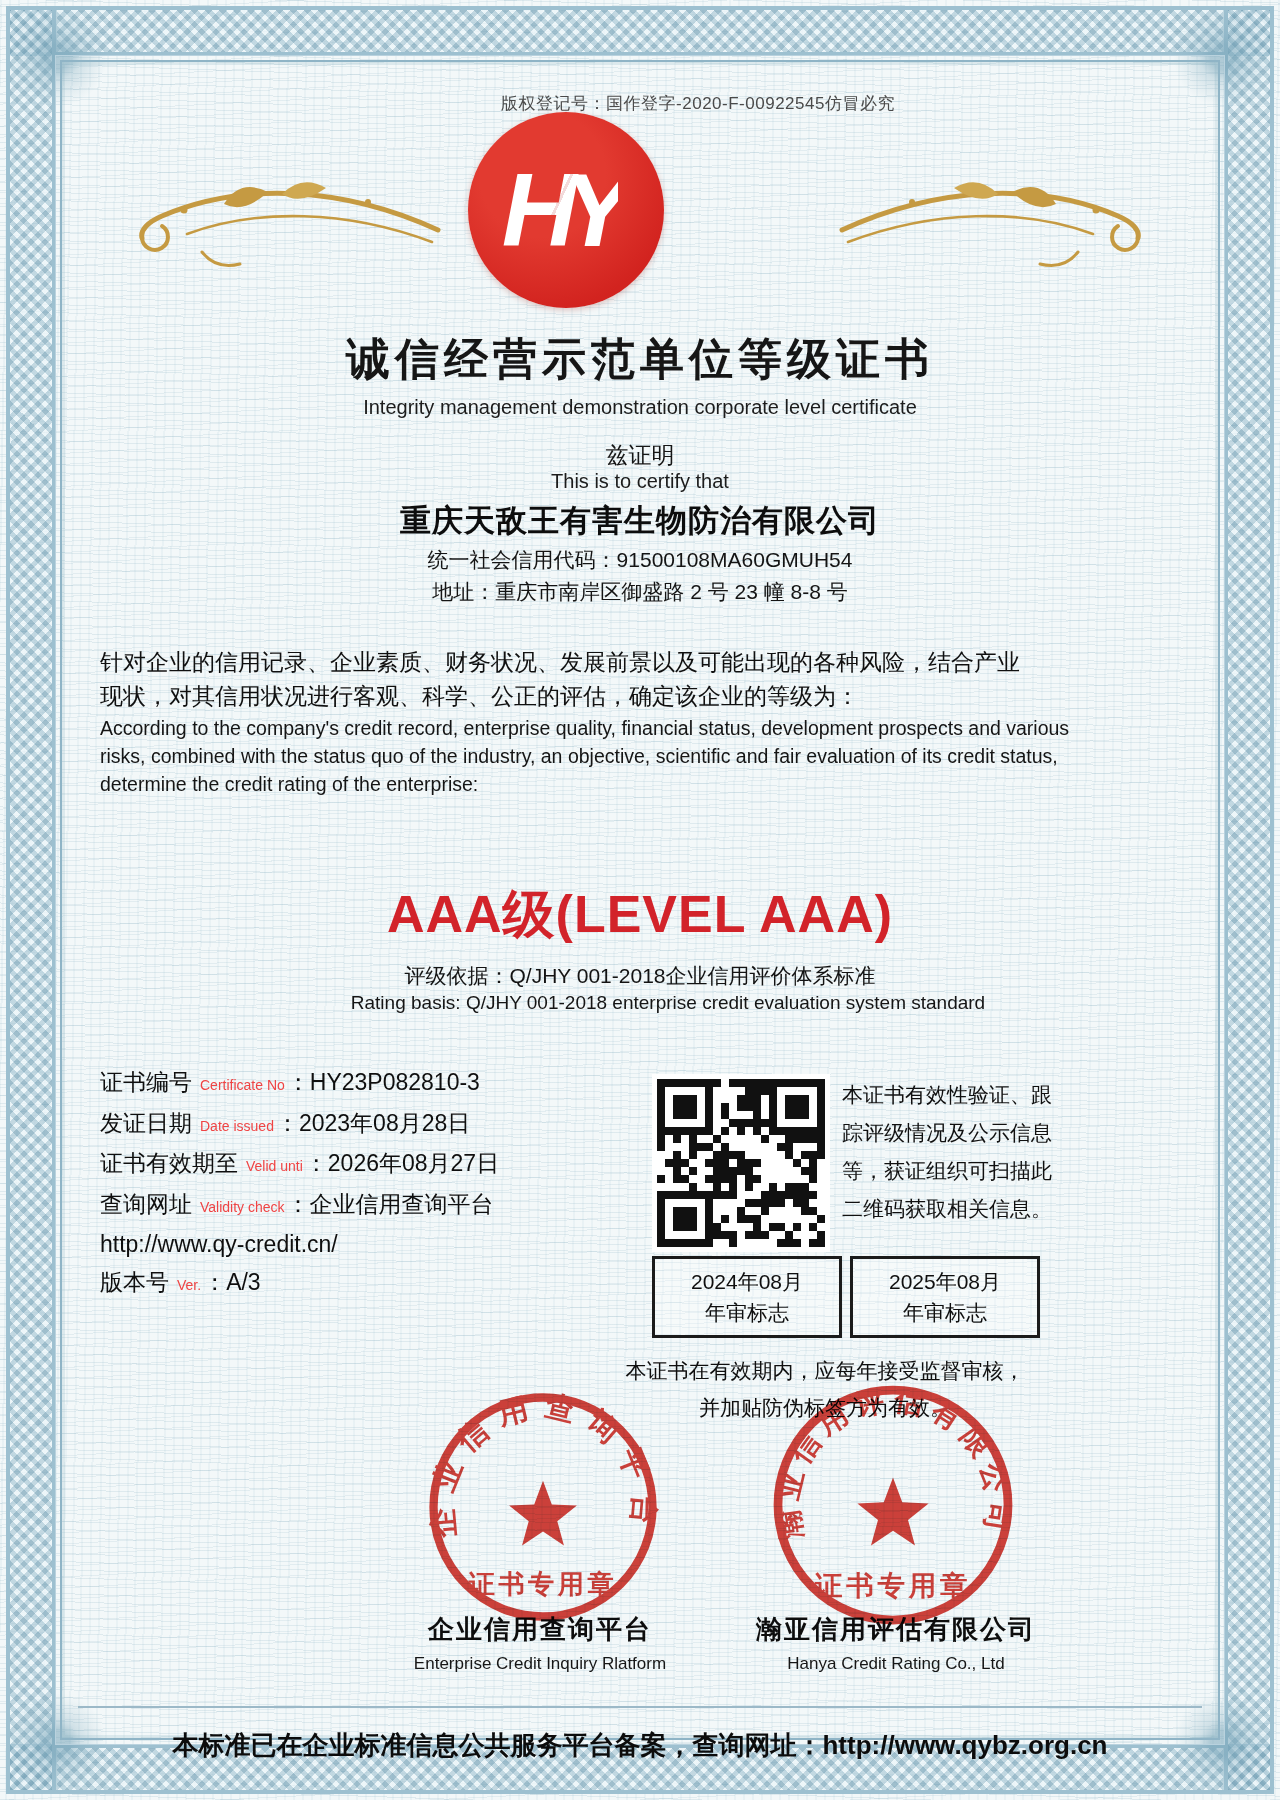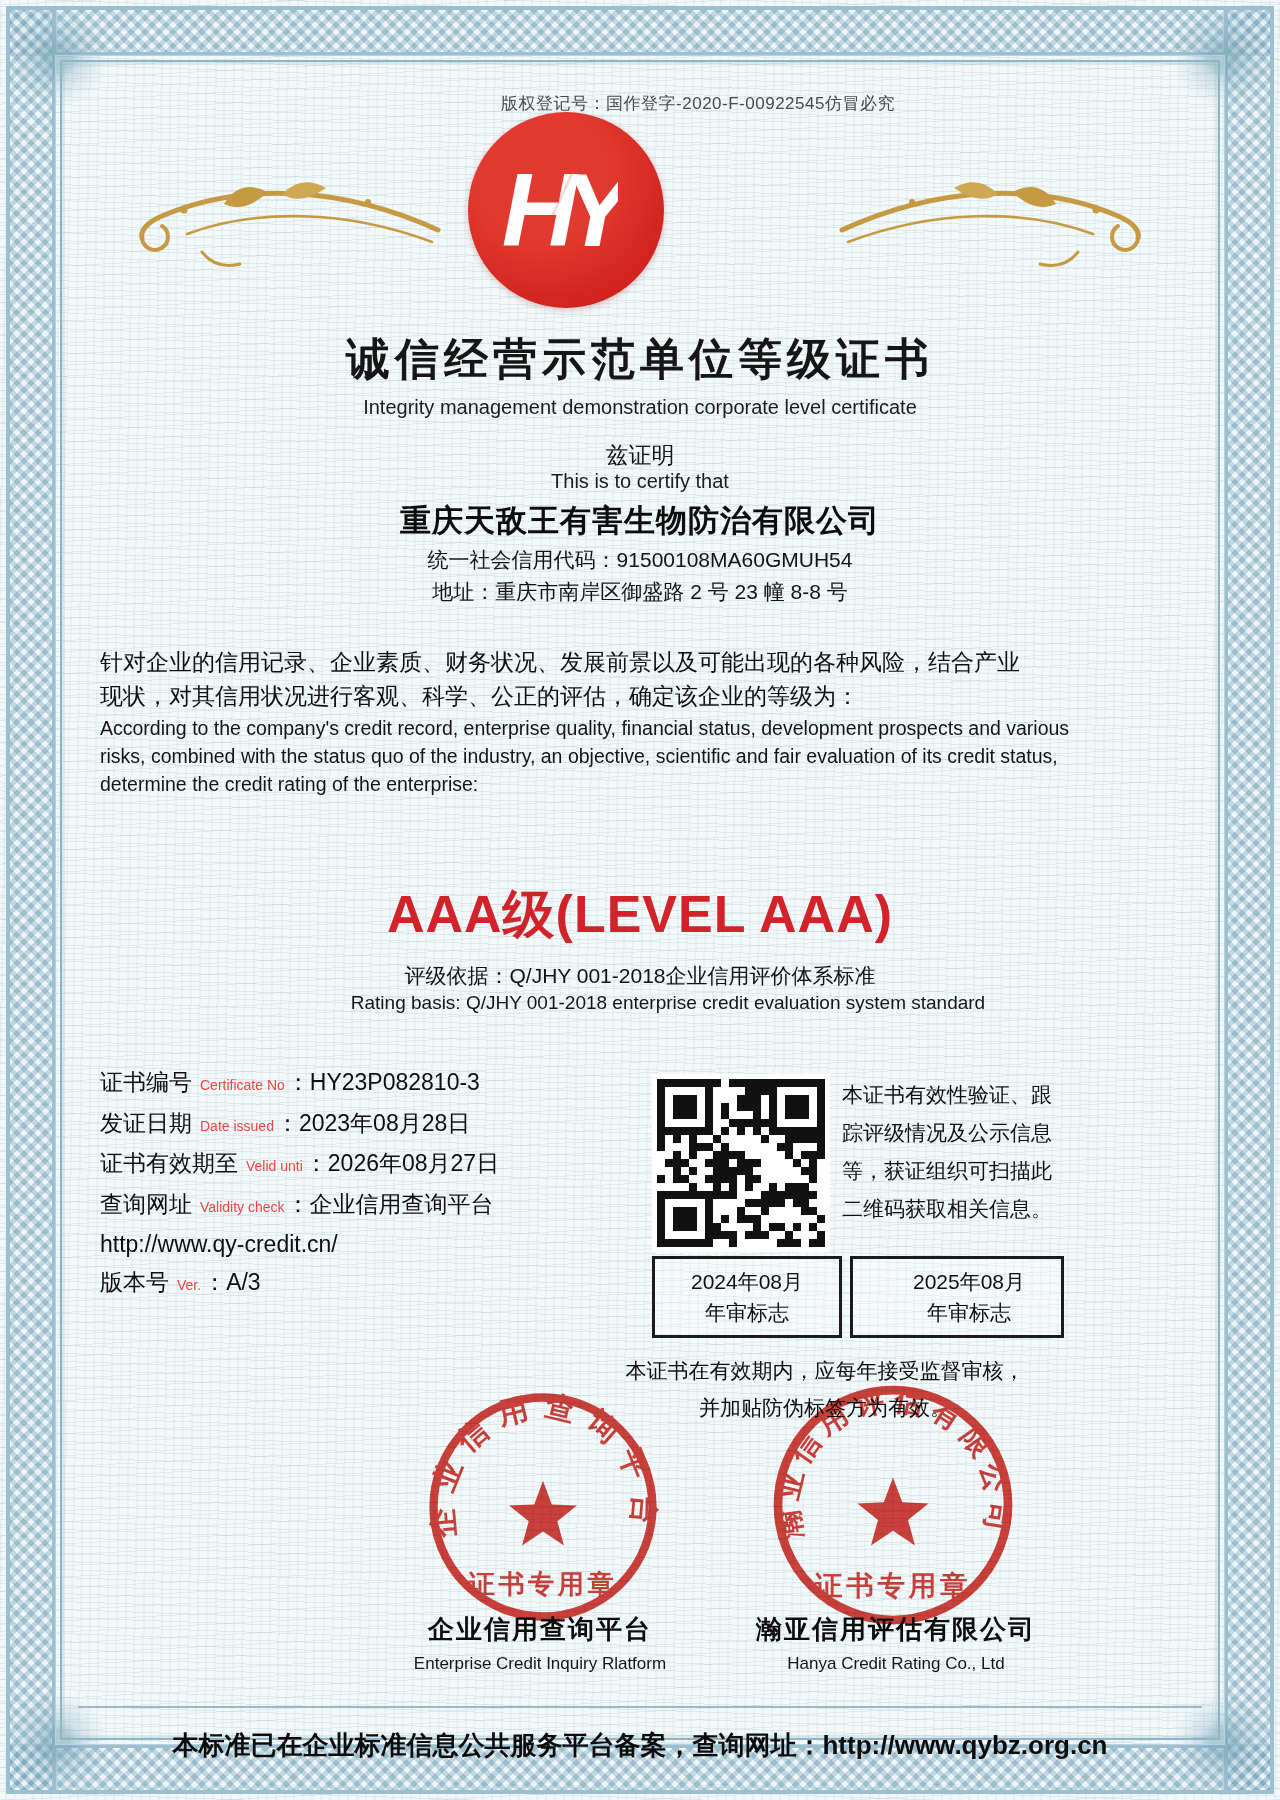--- a/index.html
+++ b/index.html
@@ -66,21 +66,21 @@
   .details{top:1064px;left:100px;width:560px;}
   .detail-row{font-size:23px;line-height:37.5px;color:#0f0f0f;white-space:nowrap;}
   .den{font-size:14px;color:#ef4444;margin:0 2px 0 8px;}
   
   .qr-wrap{left:652px;top:1074px;width:168px;height:168px;background:#fff;padding:5px;}
   .qr-grid{display:grid;grid-template-columns:repeat(21,1fr);width:168px;height:168px;}
   .qm{background:#111;} .qw{background:#fff;}
   .qr-note{left:842px;top:1068px;width:210px;font-size:21px;line-height:38px;color:#101010;text-align:justify;margin-top:8px;}
   .annual-box{top:1256px;width:184px;height:76px;border:3px solid #1b1b1b;background:rgba(255,255,255,.25);
     display:flex;flex-direction:column;align-items:center;justify-content:center;font-size:21px;line-height:31px;color:#0f0f0f;}
-  .ab-1{left:652px;} .ab-2{left:850px;padding-left:24px;}
+  .ab-1{left:652px;} .ab-2{left:850px;}
   .validity-note{left:590px;top:1352px;width:470px;text-align:center;font-size:21px;line-height:37px;color:#0f0f0f;}
 
   
   .seal{opacity:.93;mix-blend-mode:multiply;}
   .seal-left{left:424px;top:1388px;width:238px;height:238px;}
   .seal-right{left:768px;top:1380px;width:250px;height:250px;}
   .issuer{text-align:center;}
   .issuer-left{left:372px;top:1612px;width:336px;}
   .issuer-right{left:716px;top:1612px;width:360px;}
   .issuer-zh{font-size:26px;font-weight:800;color:#0d0d0d;letter-spacing:2px;}

